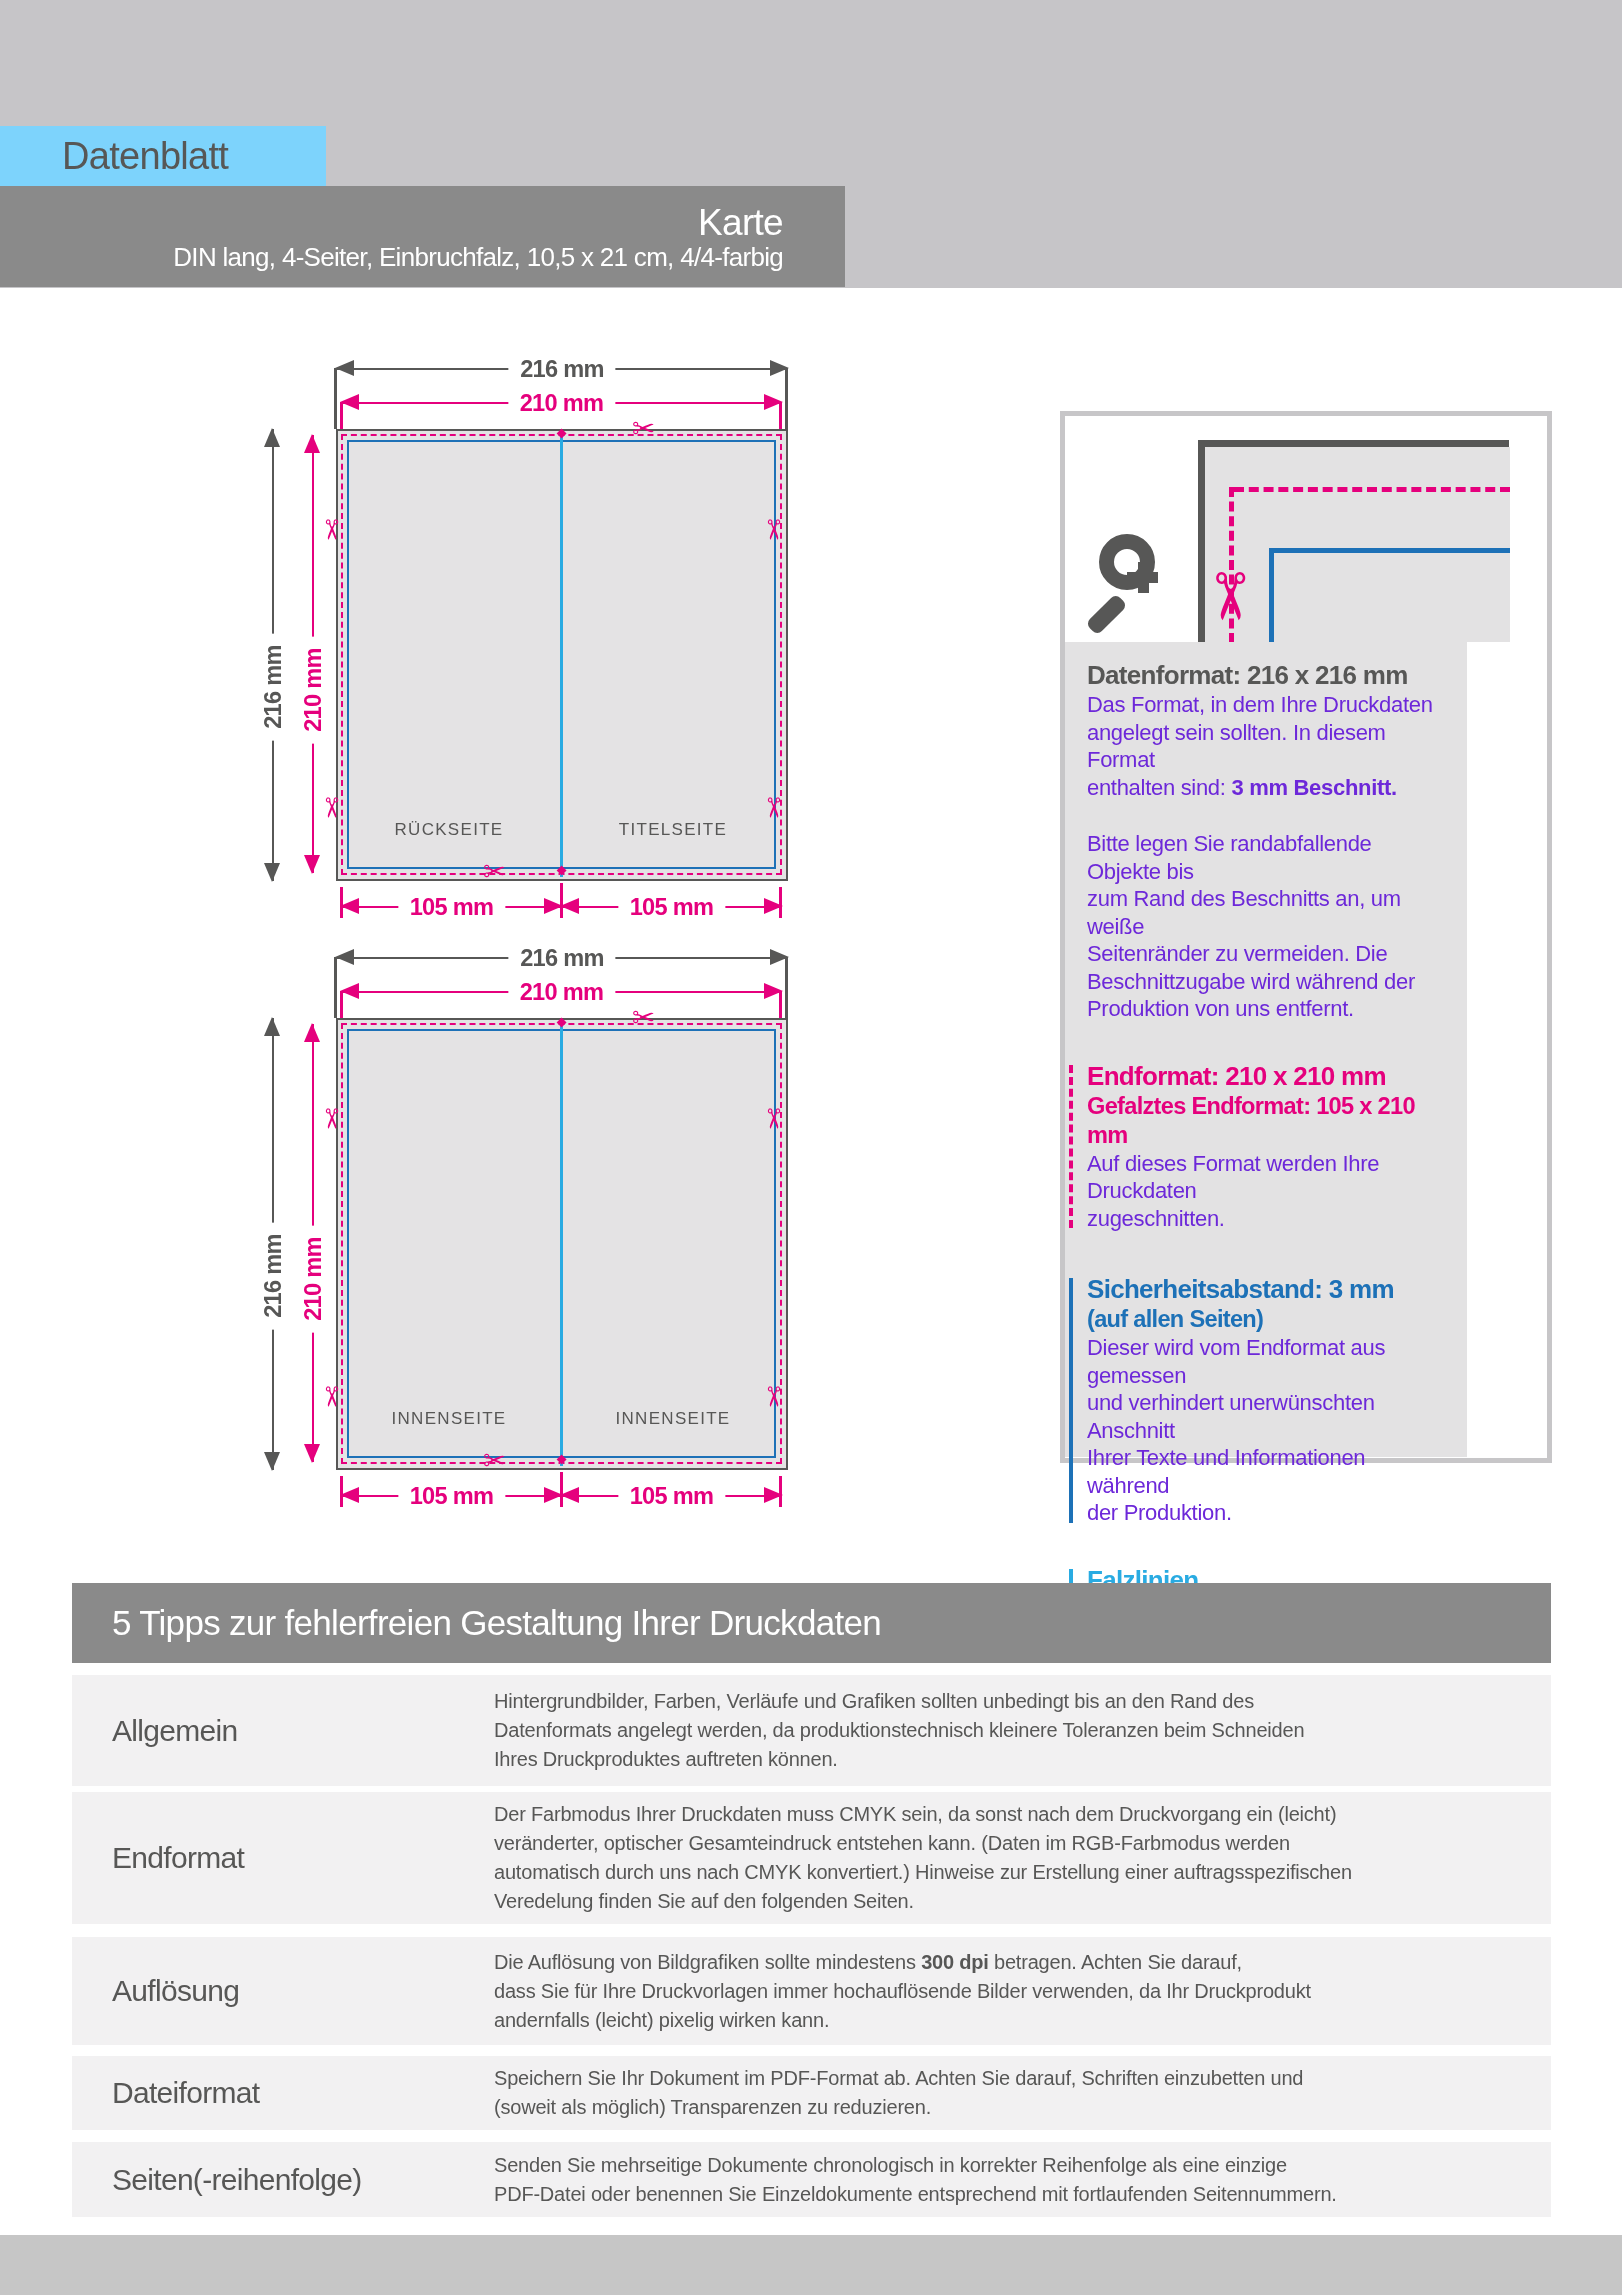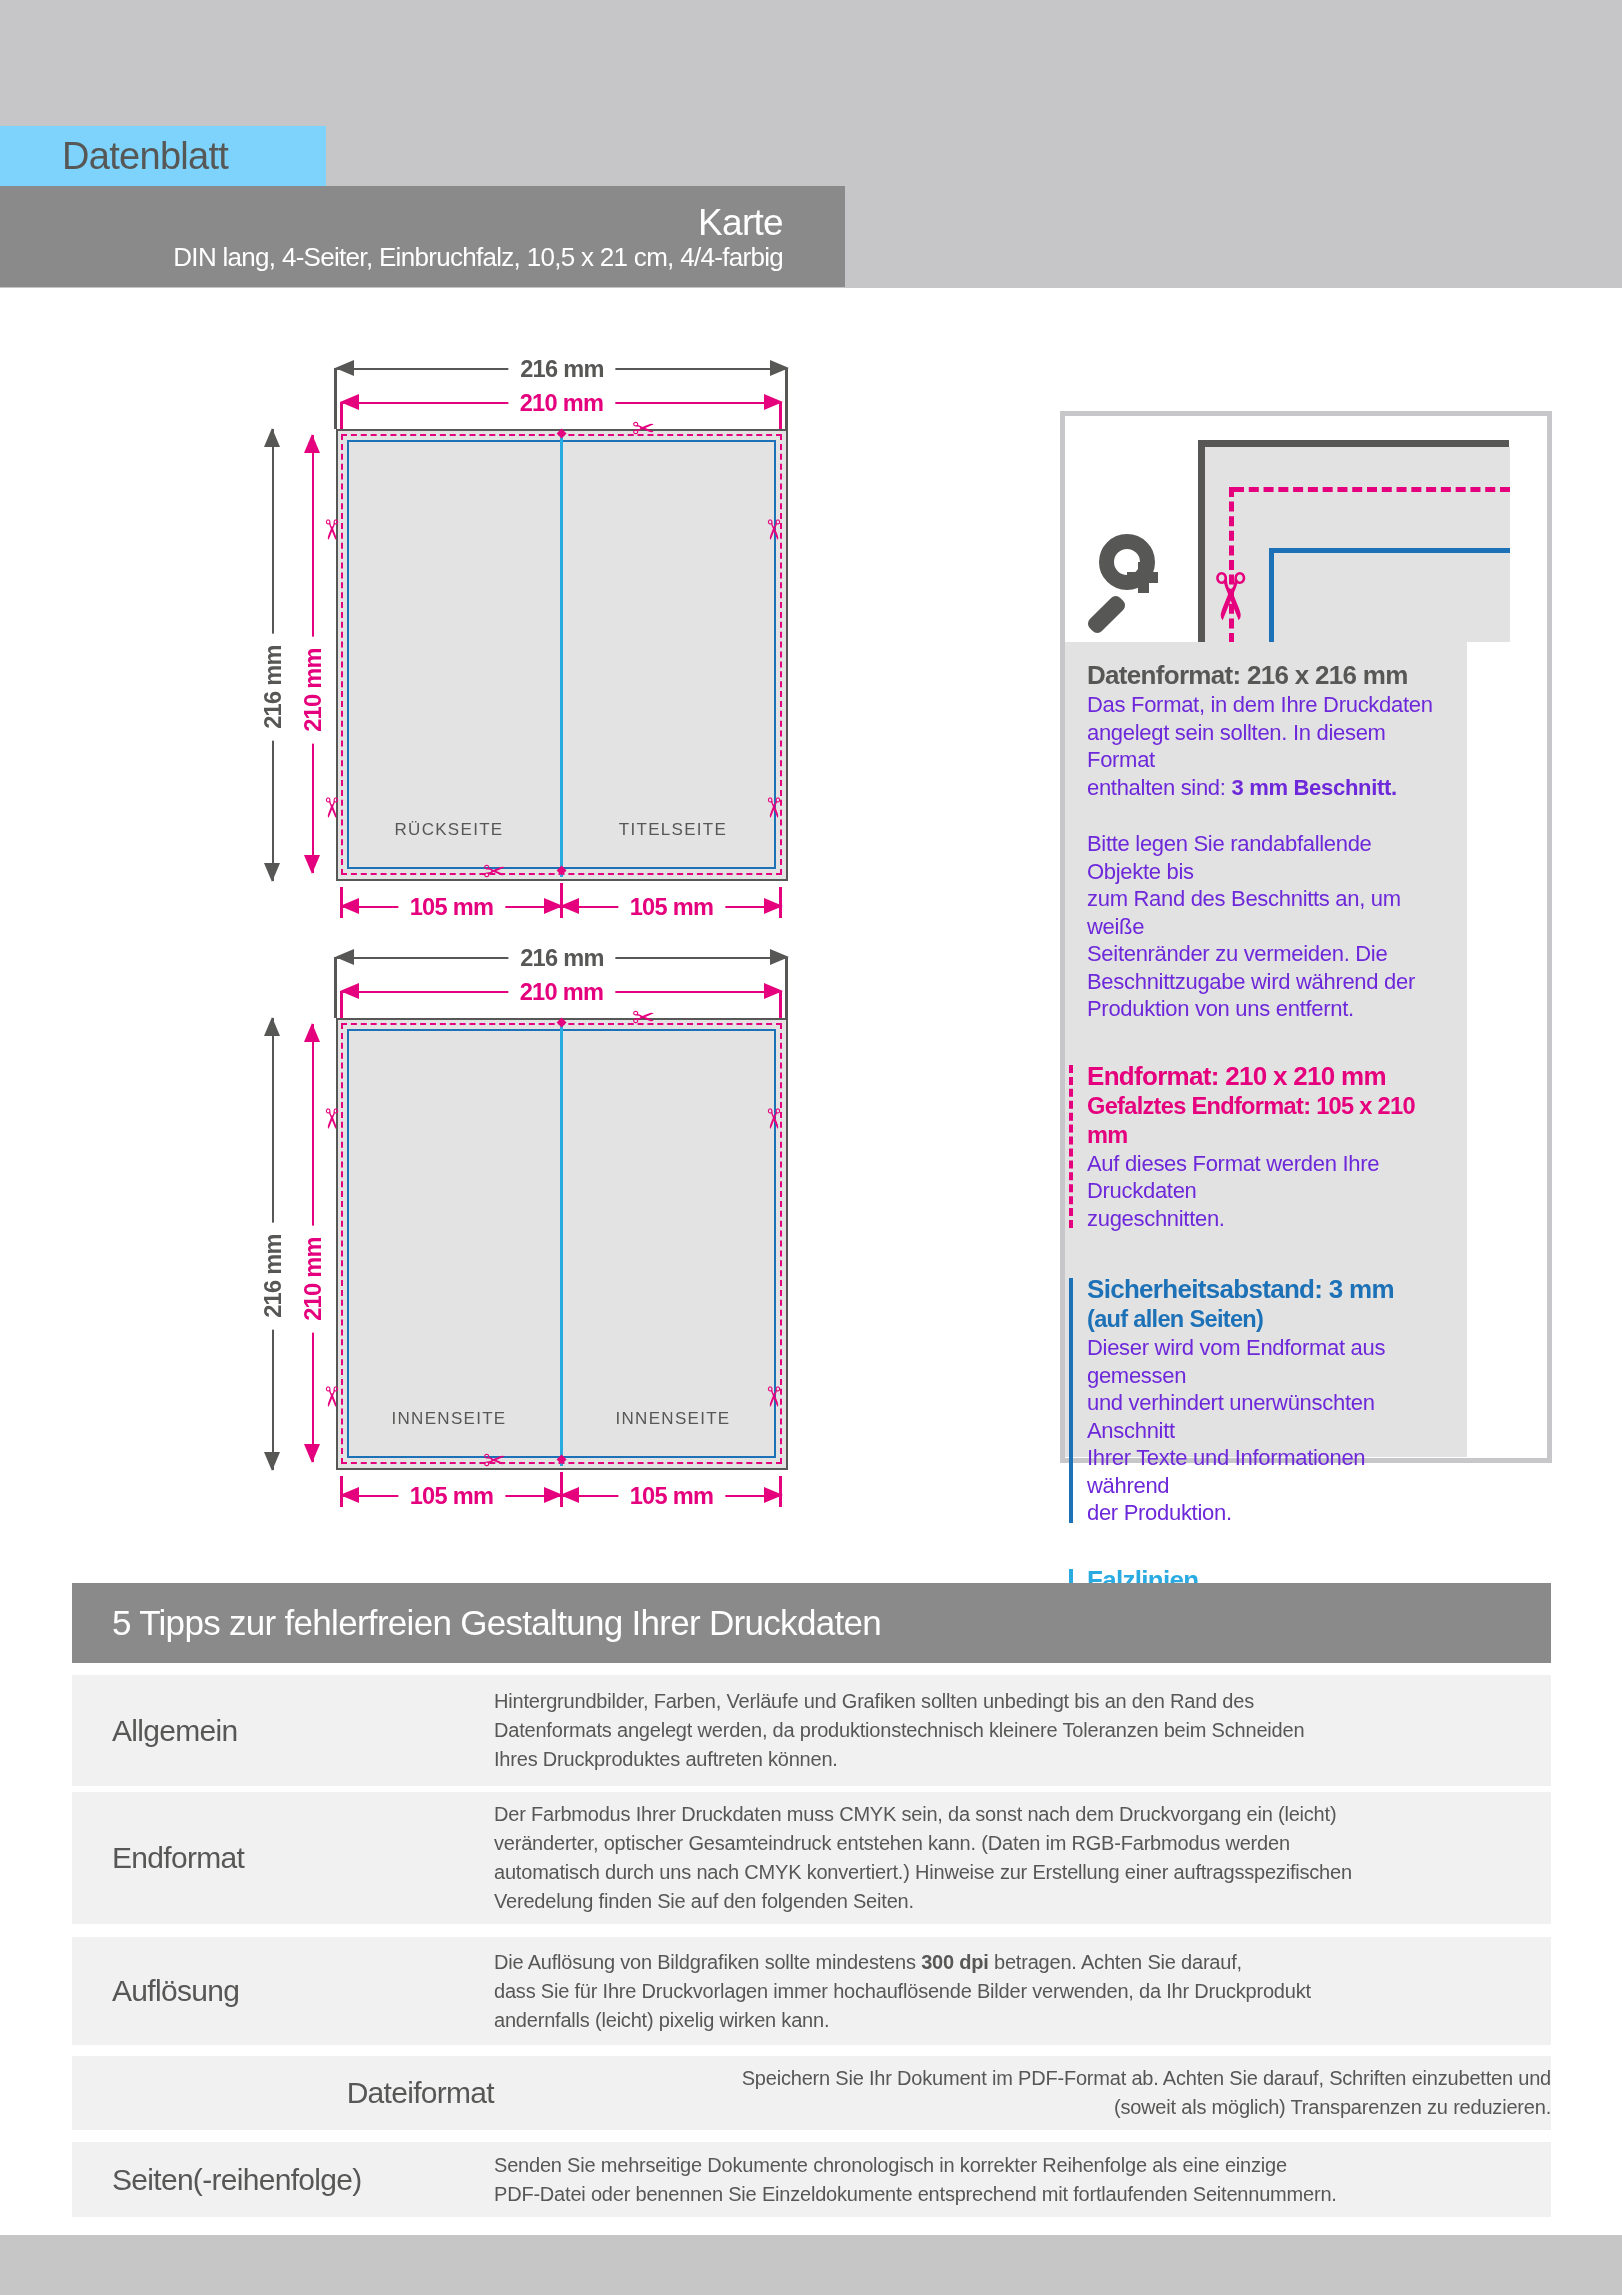--- a/index.html
+++ b/index.html
@@ -279,21 +279,21 @@
 veränderter, optischer Gesamteindruck entstehen kann. (Daten im RGB-Farbmodus werden
 automatisch durch uns nach CMYK konvertiert.) Hinweise zur Erstellung einer auftragsspezifischen
 Veredelung finden Sie  auf den folgenden Seiten.</div>
   </div>
   <div class="tip-row" style="top:1937px; height:108px;">
     <div class="tip-label">Auflösung</div>
     <div class="tip-text"><span>Die Auflösung von Bildgrafiken sollte mindestens </span><b>300 dpi</b><span> betragen. Achten Sie darauf,
 dass Sie für Ihre Druckvorlagen immer hochauflösende Bilder verwenden, da Ihr Druckprodukt
 andernfalls (leicht) pixelig wirken kann.</span></div>
   </div>
-  <div class="tip-row" style="top:2056px; height:74px;text-align:right;">
+  <div class="tip-row" style="top:2056px; height:74px;">
     <div class="tip-label">Dateiformat</div>
     <div class="tip-text">Speichern Sie Ihr Dokument im PDF-Format ab. Achten Sie darauf, Schriften einzubetten und
 (soweit als möglich) Transparenzen zu reduzieren.</div>
   </div>
   <div class="tip-row" style="top:2142px; height:75px;">
     <div class="tip-label">Seiten(-reihenfolge)</div>
     <div class="tip-text">Senden Sie mehrseitige Dokumente chronologisch in korrekter Reihenfolge als eine einzige
 PDF-Datei oder benennen Sie Einzeldokumente entsprechend mit fortlaufenden Seitennummern.</div>
   </div>
 

